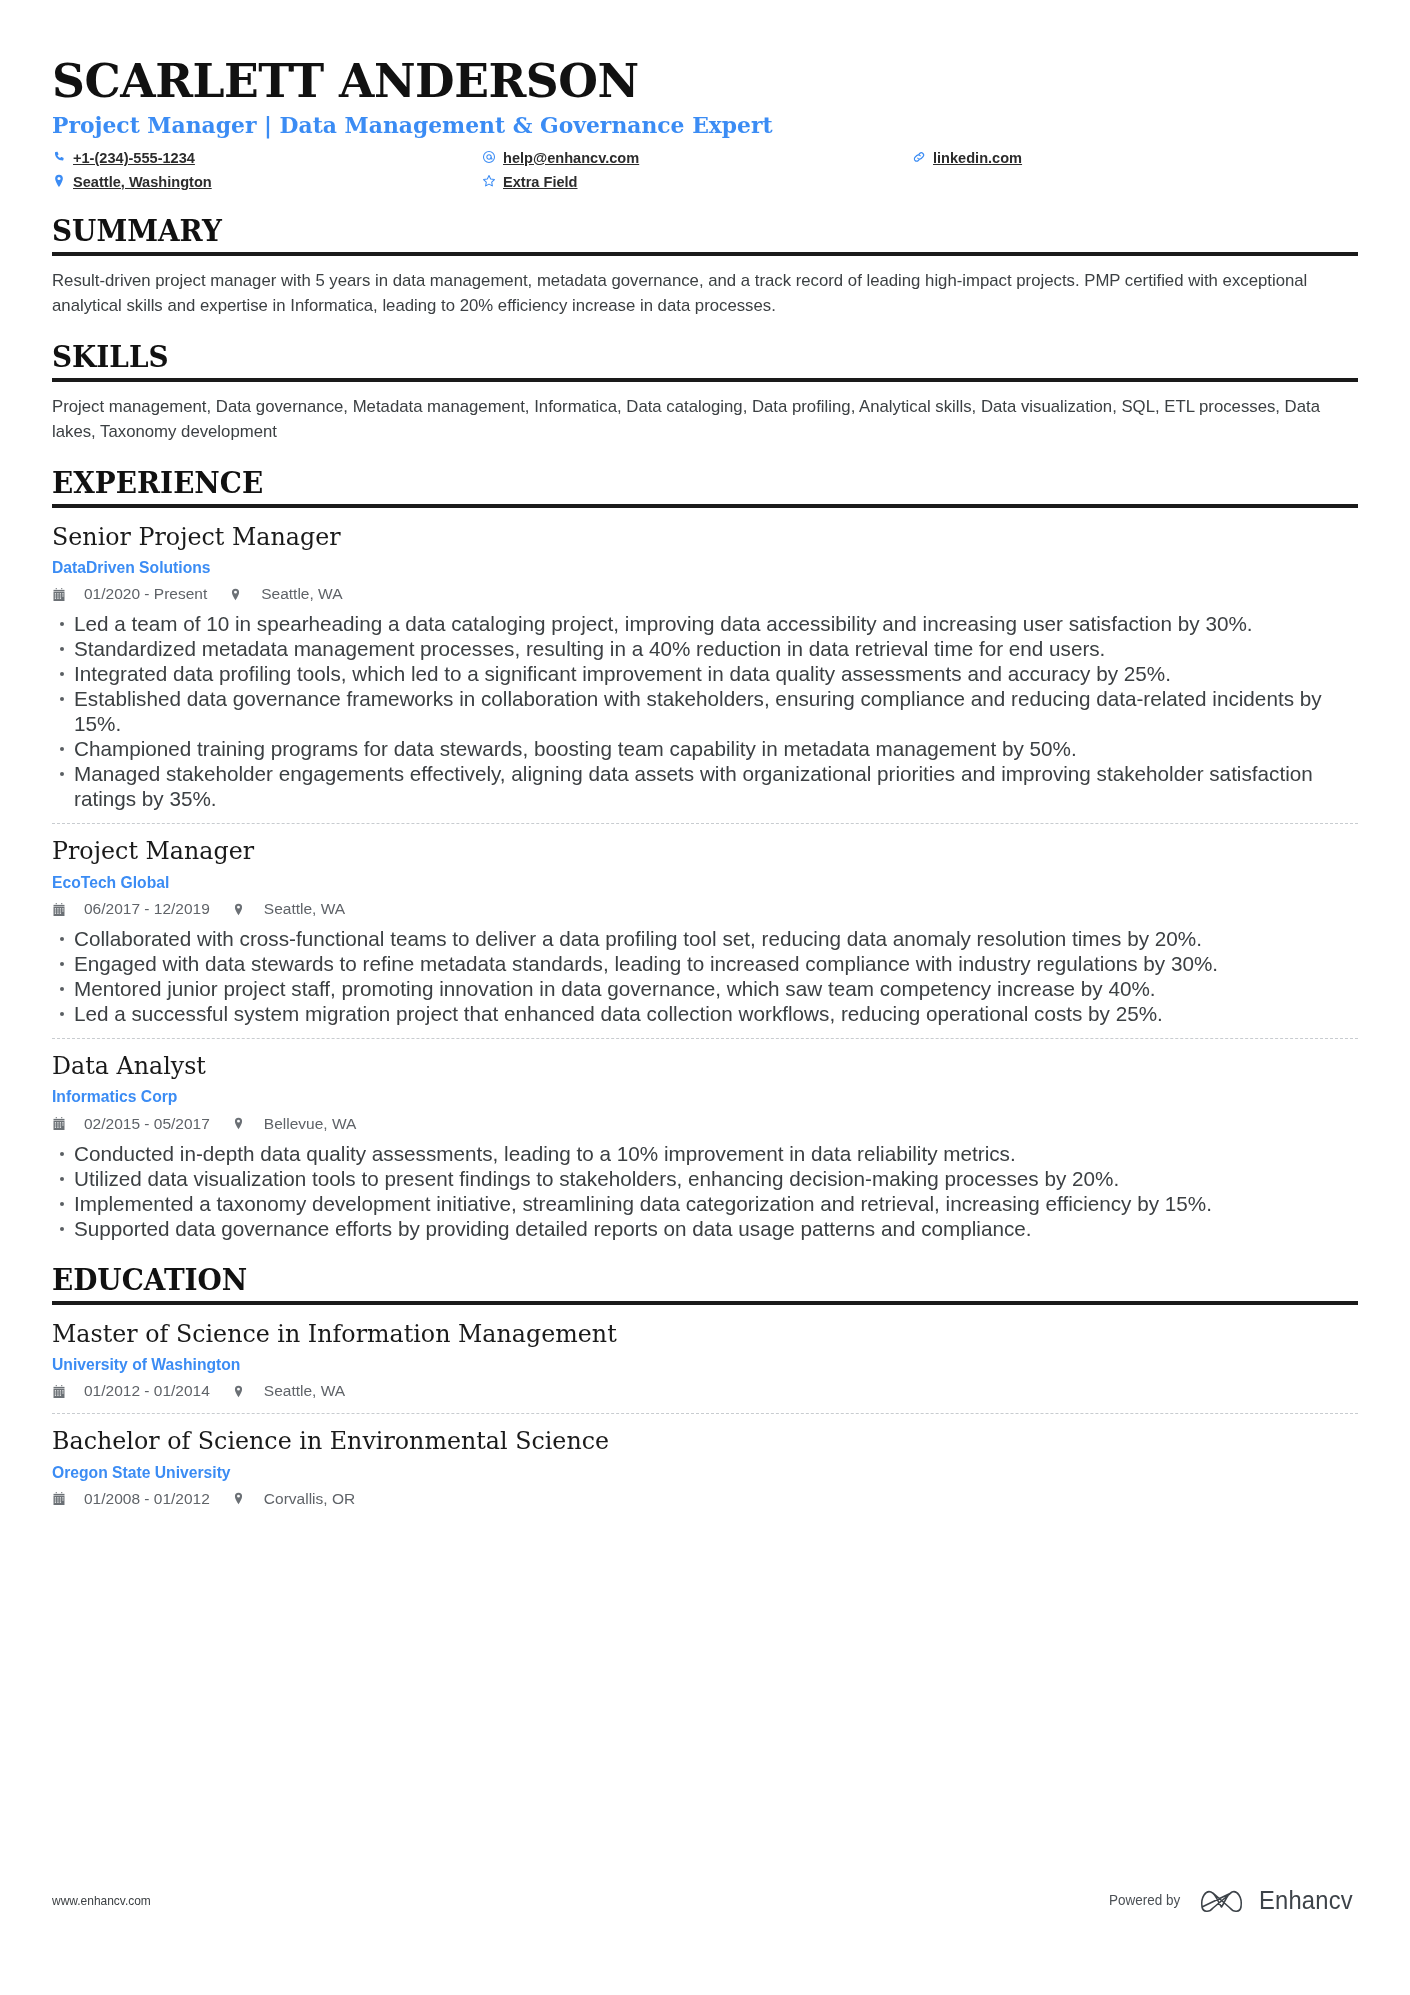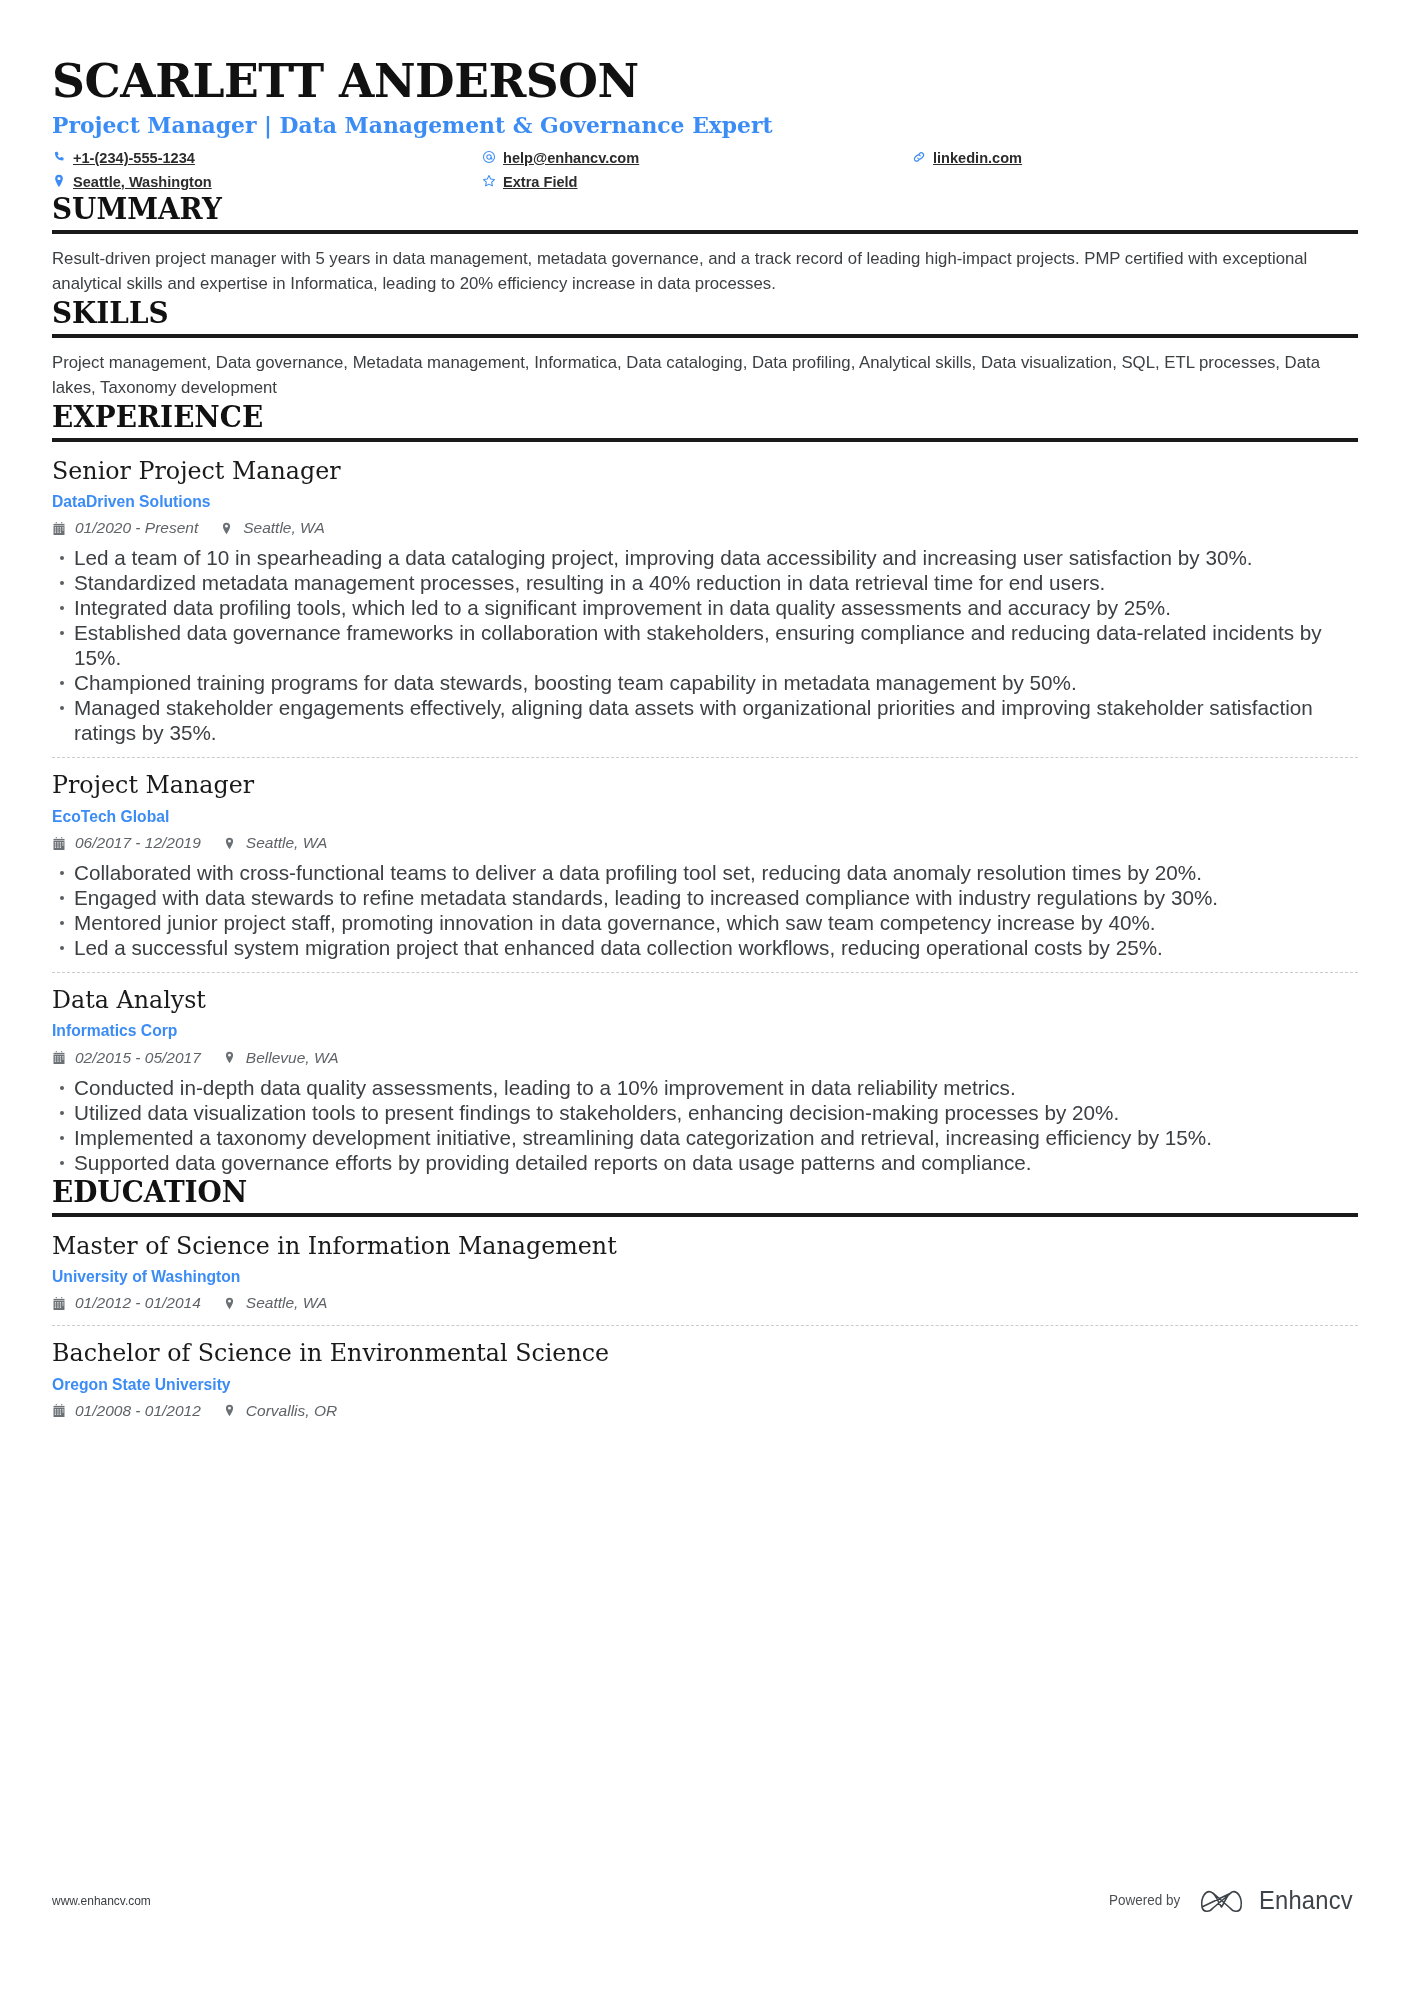--- a/index.html
+++ b/index.html
@@ -73,21 +73,21 @@
     justify-content: center;
     width: 14px;
     height: 15px;
     flex: 0 0 14px;
     color: #3b8cf4;
   }
   .contact-item .ci svg { display: block; }
   .contact-text { transform: scaleX(0.94); transform-origin: left center; }
 
   
-  .section { }
+  .section { margin-top: 22px; }
   .section-head {
     font-family: "DejaVu Serif", "Liberation Serif", serif;
     font-weight: bold;
     font-size: 29px;
     letter-spacing: 0px;
     color: #111111;
     margin: 0;
     padding-bottom: 2px;
     transform: scaleX(0.96);
     transform-origin: left center;
@@ -139,24 +139,23 @@
     display: flex;
     align-items: center;
     margin-top: 6px;
     font-size: 15.5px;
     color: #5f6368;
     line-height: 20px;
   }
   .meta-chunk {
     display: flex;
     align-items: center;
-    gap: 10px;
+    gap: 19px;
     margin-right: 22px;
     white-space: nowrap;
-    font-style: italic;
   }
   .meta-chunk .mi {
     display: inline-flex;
     align-items: center;
     justify-content: center;
     width: 13px;
     height: 14px;
     flex: 0 0 13px;
     color: #6b7075;
   }

